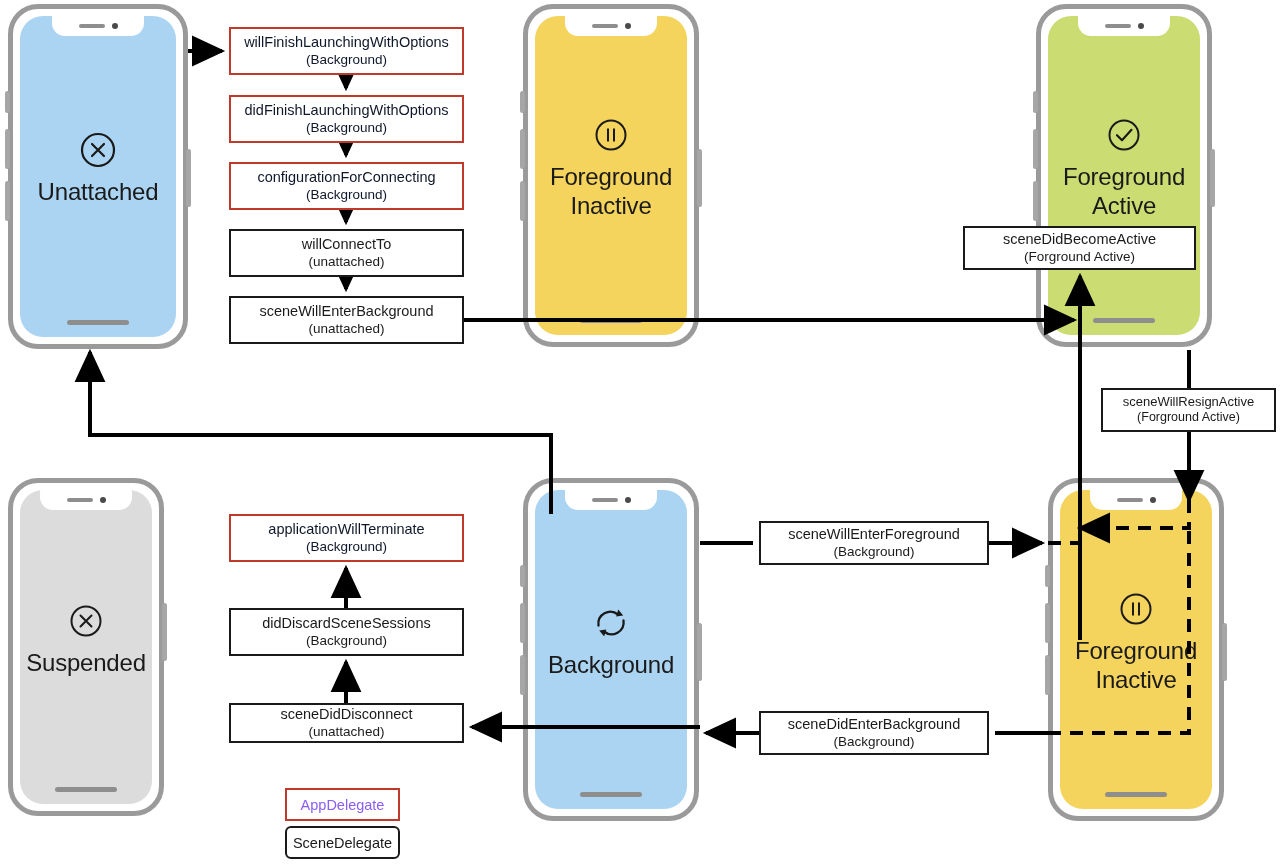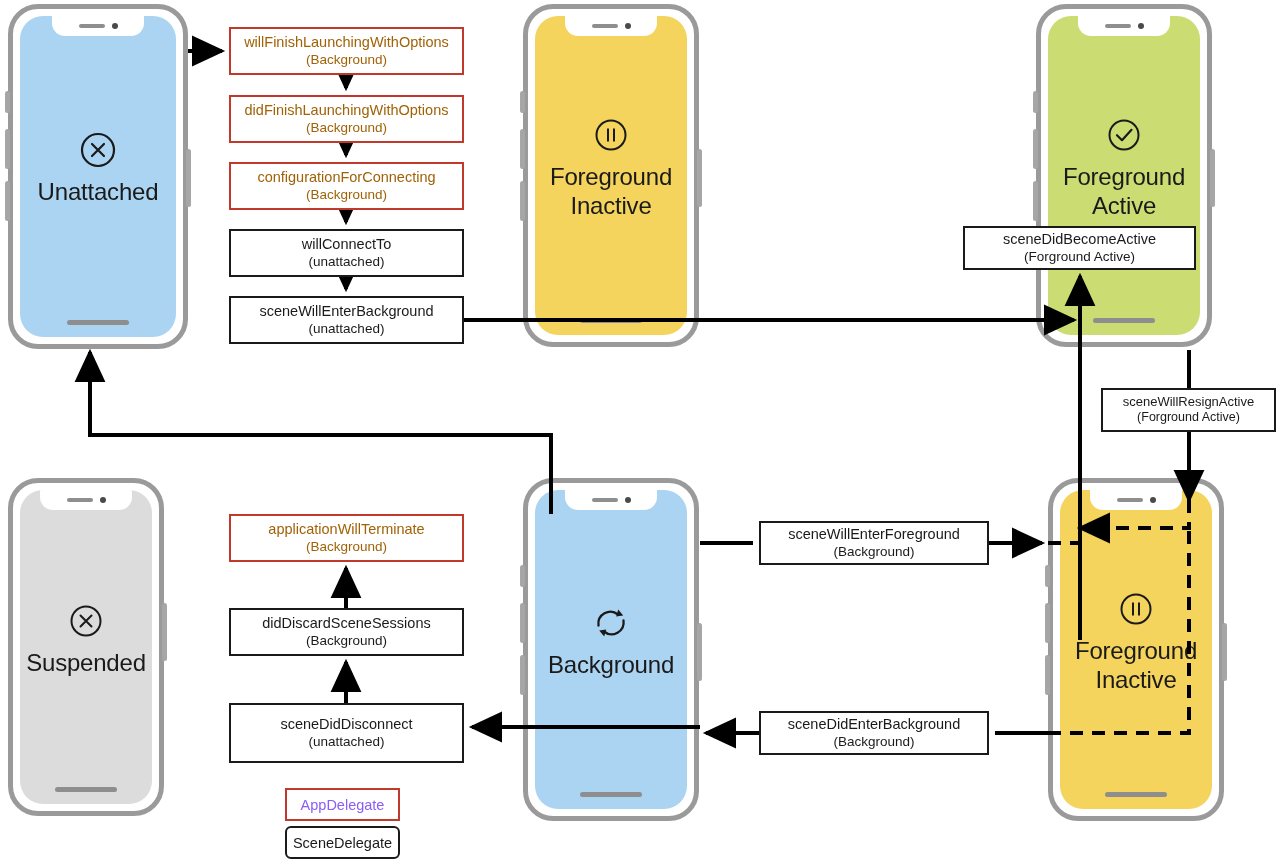--- a/index.html
+++ b/index.html
@@ -120,21 +120,21 @@
     align-items: center;
     justify-content: center;
     text-align: center;
     z-index: 40;
   }
   .mbox .l1 { font-size: 14.5px; line-height: 1.24; color: #1a1a1a; white-space: nowrap; }
   .mbox .l2 { font-size: 13.5px; line-height: 1.24; color: #1a1a1a; white-space: nowrap; }
   .mbox.app {
     border-color: #c0392b;
   }
-  .mbox.app .l1, .mbox.app .l2 { color: #a16207; }
+  .mbox.app .l1, .mbox.app .l2 { color: #0f172a; }
 
   
   .legend-box {
     position: absolute;
     box-sizing: border-box;
     background: #ffffff;
     border: 2px solid #1a1a1a;
     display: flex;
     align-items: center;
     justify-content: center;
@@ -378,21 +378,21 @@
   <div class="mbox app" style="left:229px; top:514px; width:235px; height:48px;align-items:center;">
     <div class="l1">applicationWillTerminate</div>
     <div class="l2">(Background)</div>
   </div>
 
   <div class="mbox" style="left:229px; top:608px; width:235px; height:48px;">
     <div class="l1">didDiscardSceneSessions</div>
     <div class="l2">(Background)</div>
   </div>
 
-  <div class="mbox" style="left:229px; top:703px; width:235px; height:60px;">
+  <div class="mbox" style="left:229px; top:703px; width:235px; height:40px;">
     <div class="l1">sceneDidDisconnect</div>
     <div class="l2">(unattached)</div>
   </div>
 
   <div class="mbox" style="left:759px; top:521px; width:230px; height:44px;">
     <div class="l1">sceneWillEnterForeground</div>
     <div class="l2">(Background)</div>
   </div>
 
   <div class="mbox" style="left:759px; top:711px; width:230px; height:44px;">

